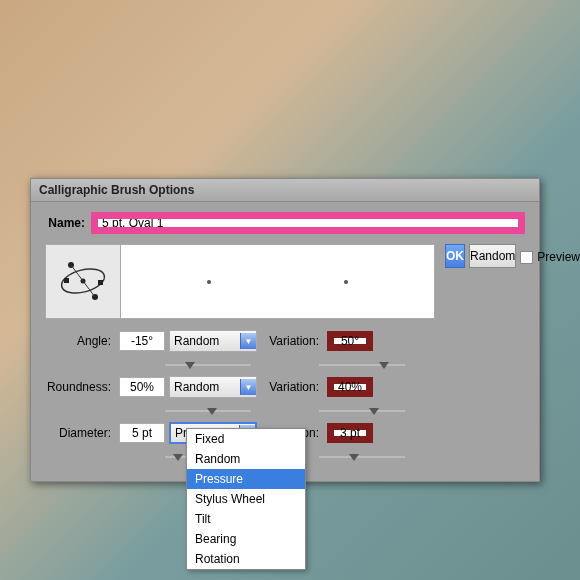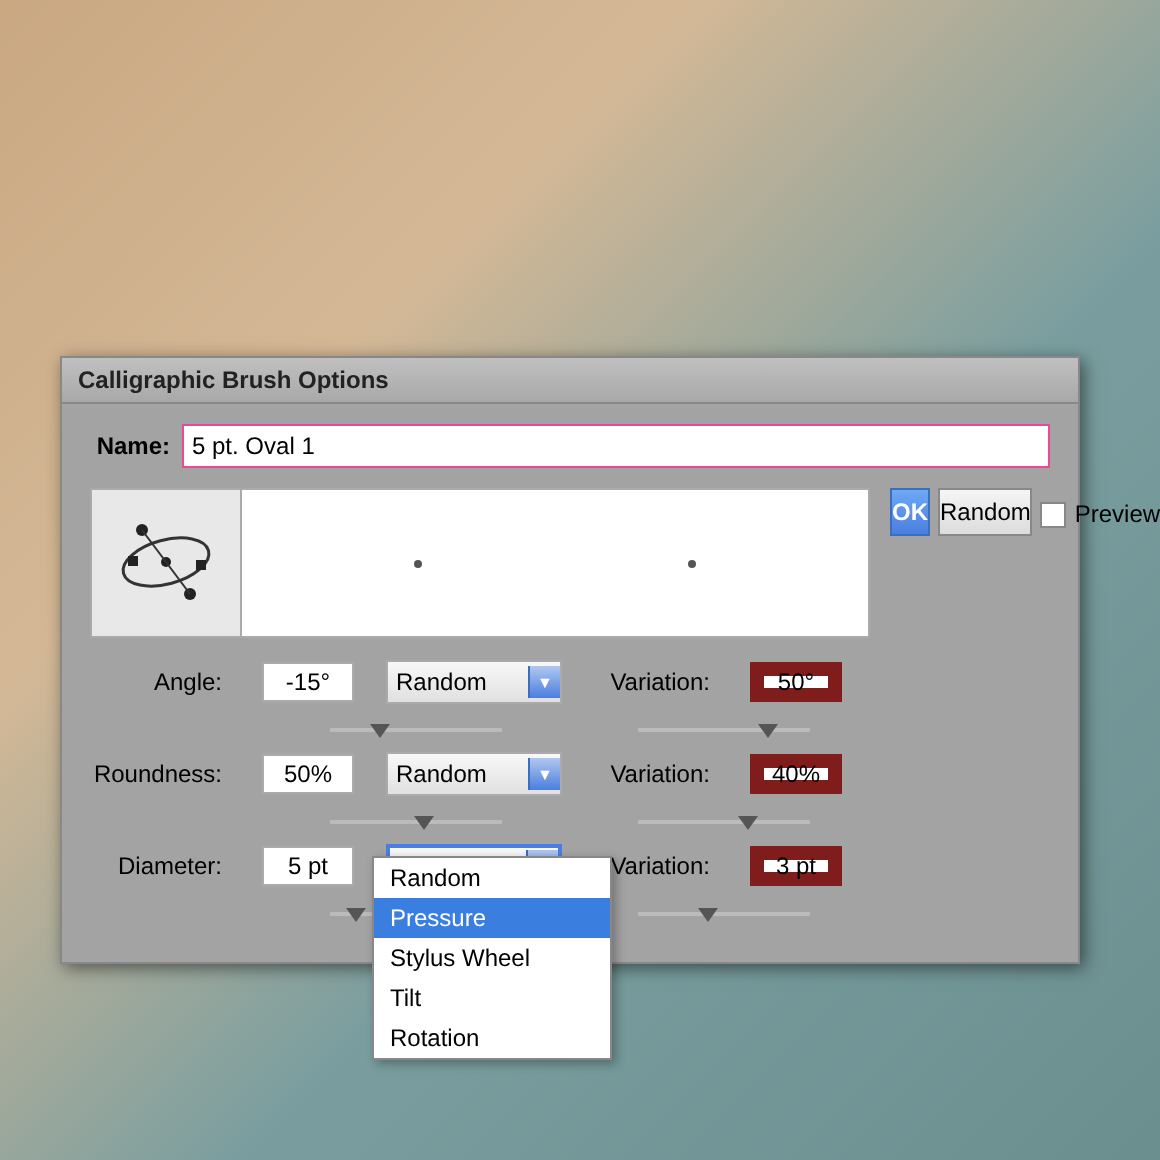--- a/index.html
+++ b/index.html
@@ -55,21 +55,21 @@
 
     .name-label {
       width: 40px;
       text-align: right;
       font-weight: bold;
     }
 
     .name-input {
       flex: 1;
       height: 22px;
-      border: 1px solid #ec4899;
+      border: 7px solid #ec4899;
       background: white;
       padding: 2px 4px;
       font-size: 12px;
     }
 
     
     .content-area {
       display: flex;
       gap: 10px;
     }
@@ -144,21 +144,21 @@
       background: #555;
       border-radius: 50%;
     }
 
     
     .param-row {
       display: flex;
       align-items: center;
       margin-bottom: 8px;
       height: 24px;
-      gap: 16px;
+      gap: 4px;
     }
 
     .param-label {
       width: 70px;
       text-align: right;
       padding-right: 4px;
     }
 
     .param-value {
       width: 46px;
@@ -387,18 +387,20 @@
         <div class="preview-check-row">
           <div class="checkbox"></div>
           <span>Preview</span>
         </div>
       </div>
     </div>
   </div>
 </div>
 
 <div class="dropdown-overlay">
+  <div class="dropdown-item">Fixed</div>
   <div class="dropdown-item">Random</div>
   <div class="dropdown-item dropdown-item-selected">Pressure</div>
   <div class="dropdown-item">Stylus Wheel</div>
   <div class="dropdown-item">Tilt</div>
+  <div class="dropdown-item">Bearing</div>
   <div class="dropdown-item">Rotation</div>
 </div>
 
 </body></html>

